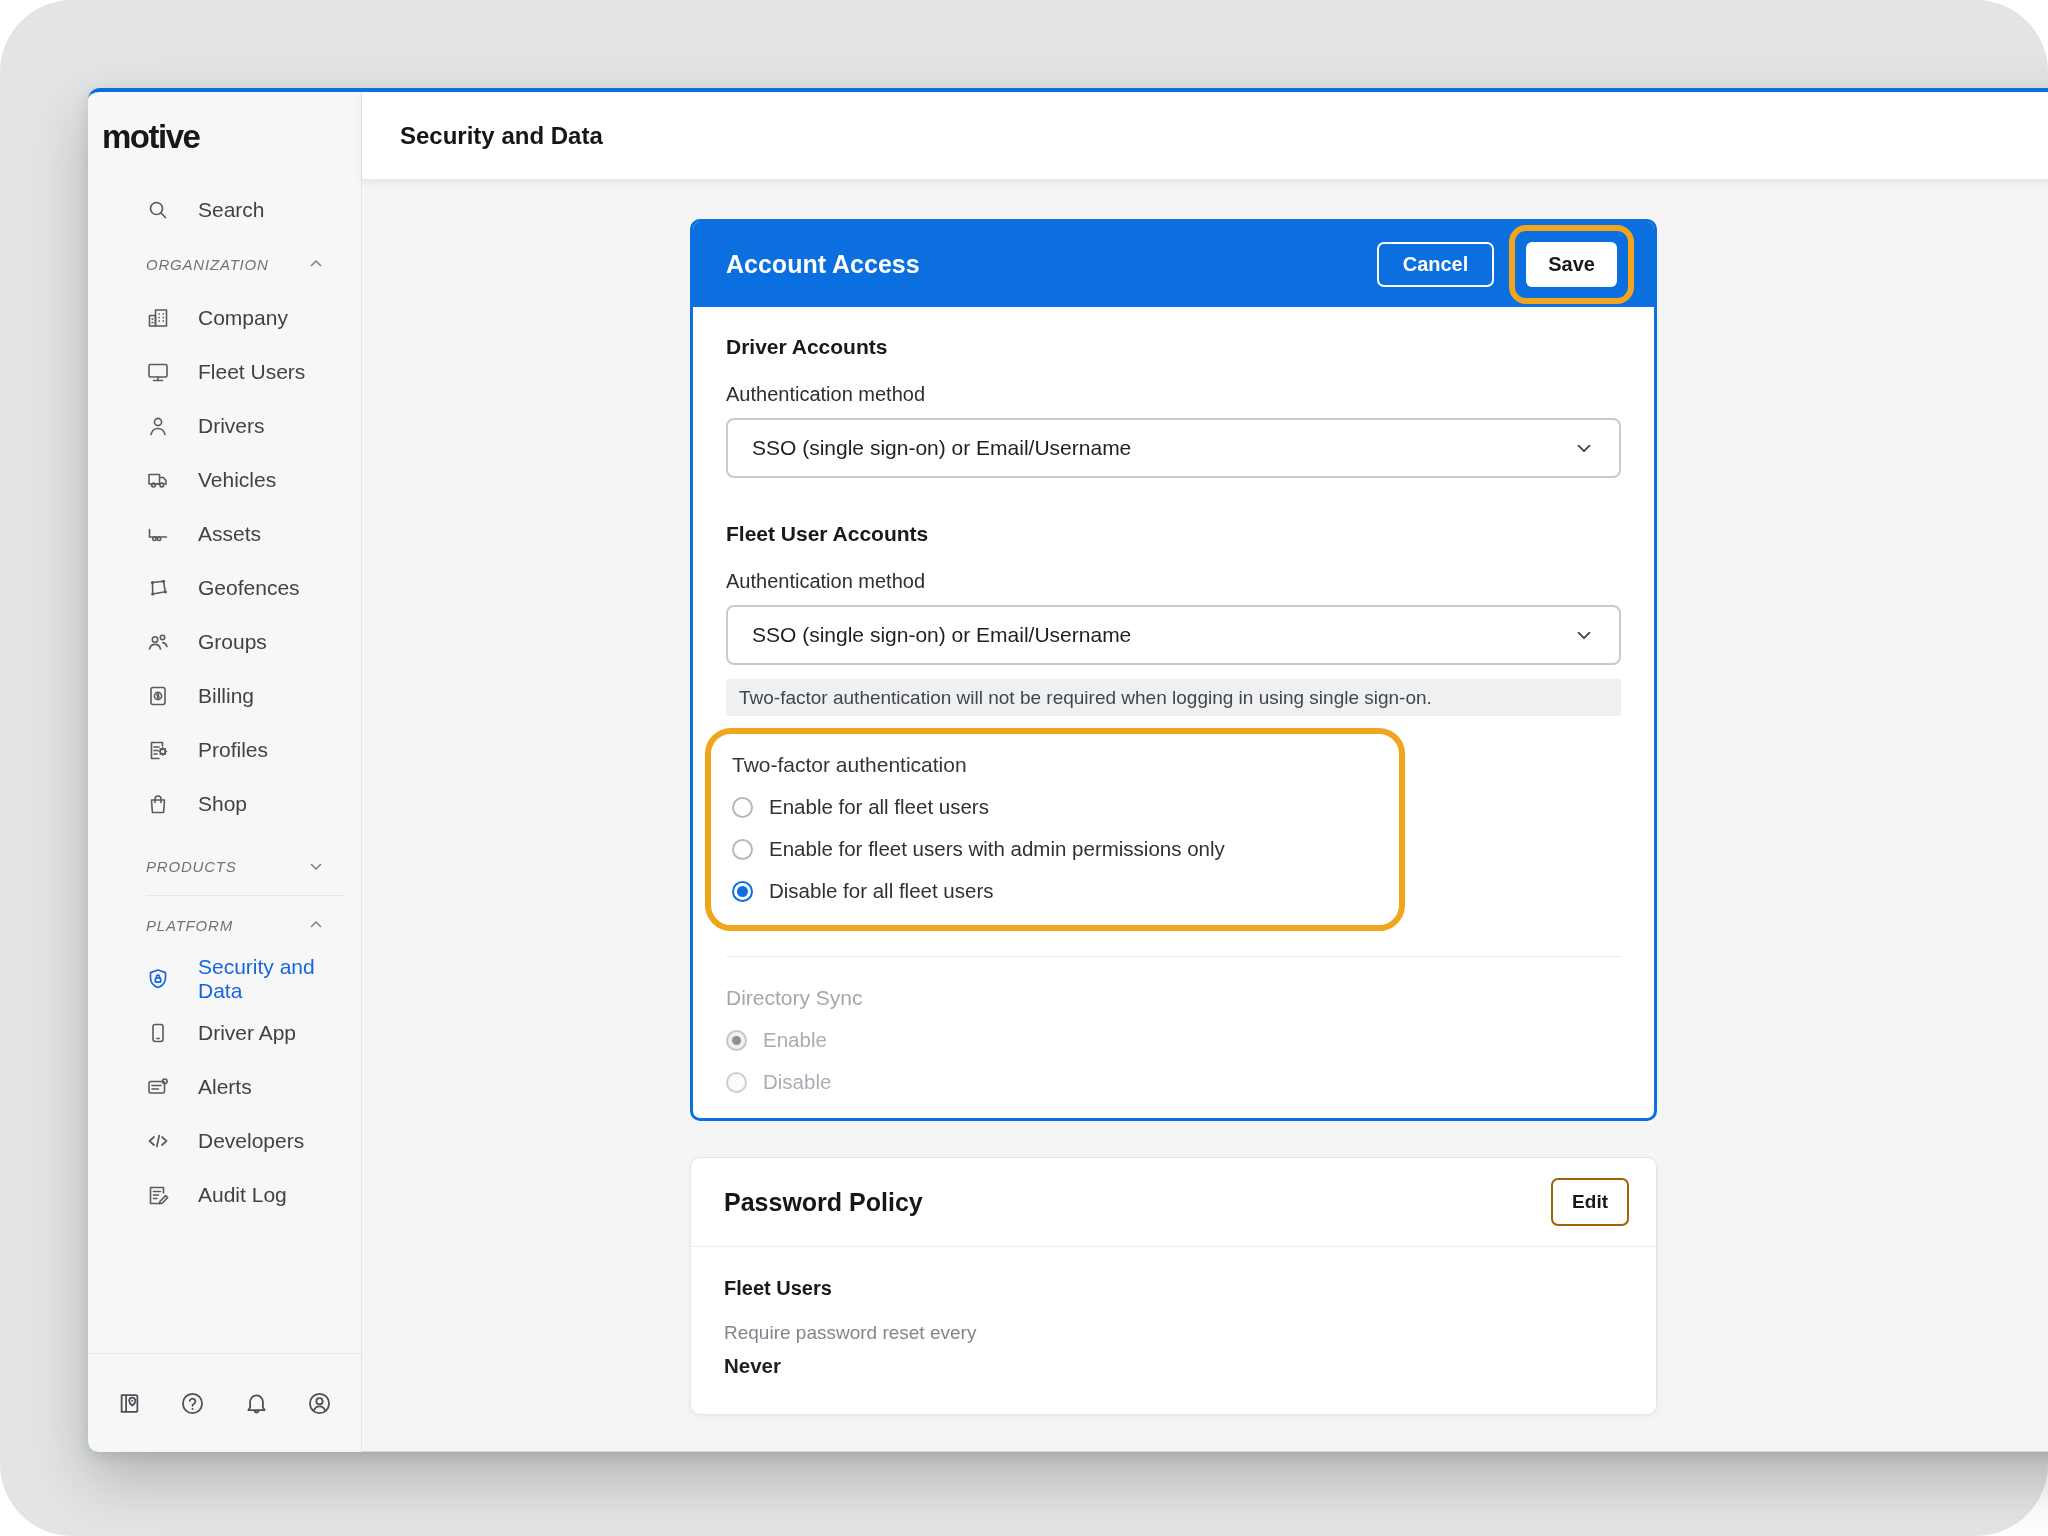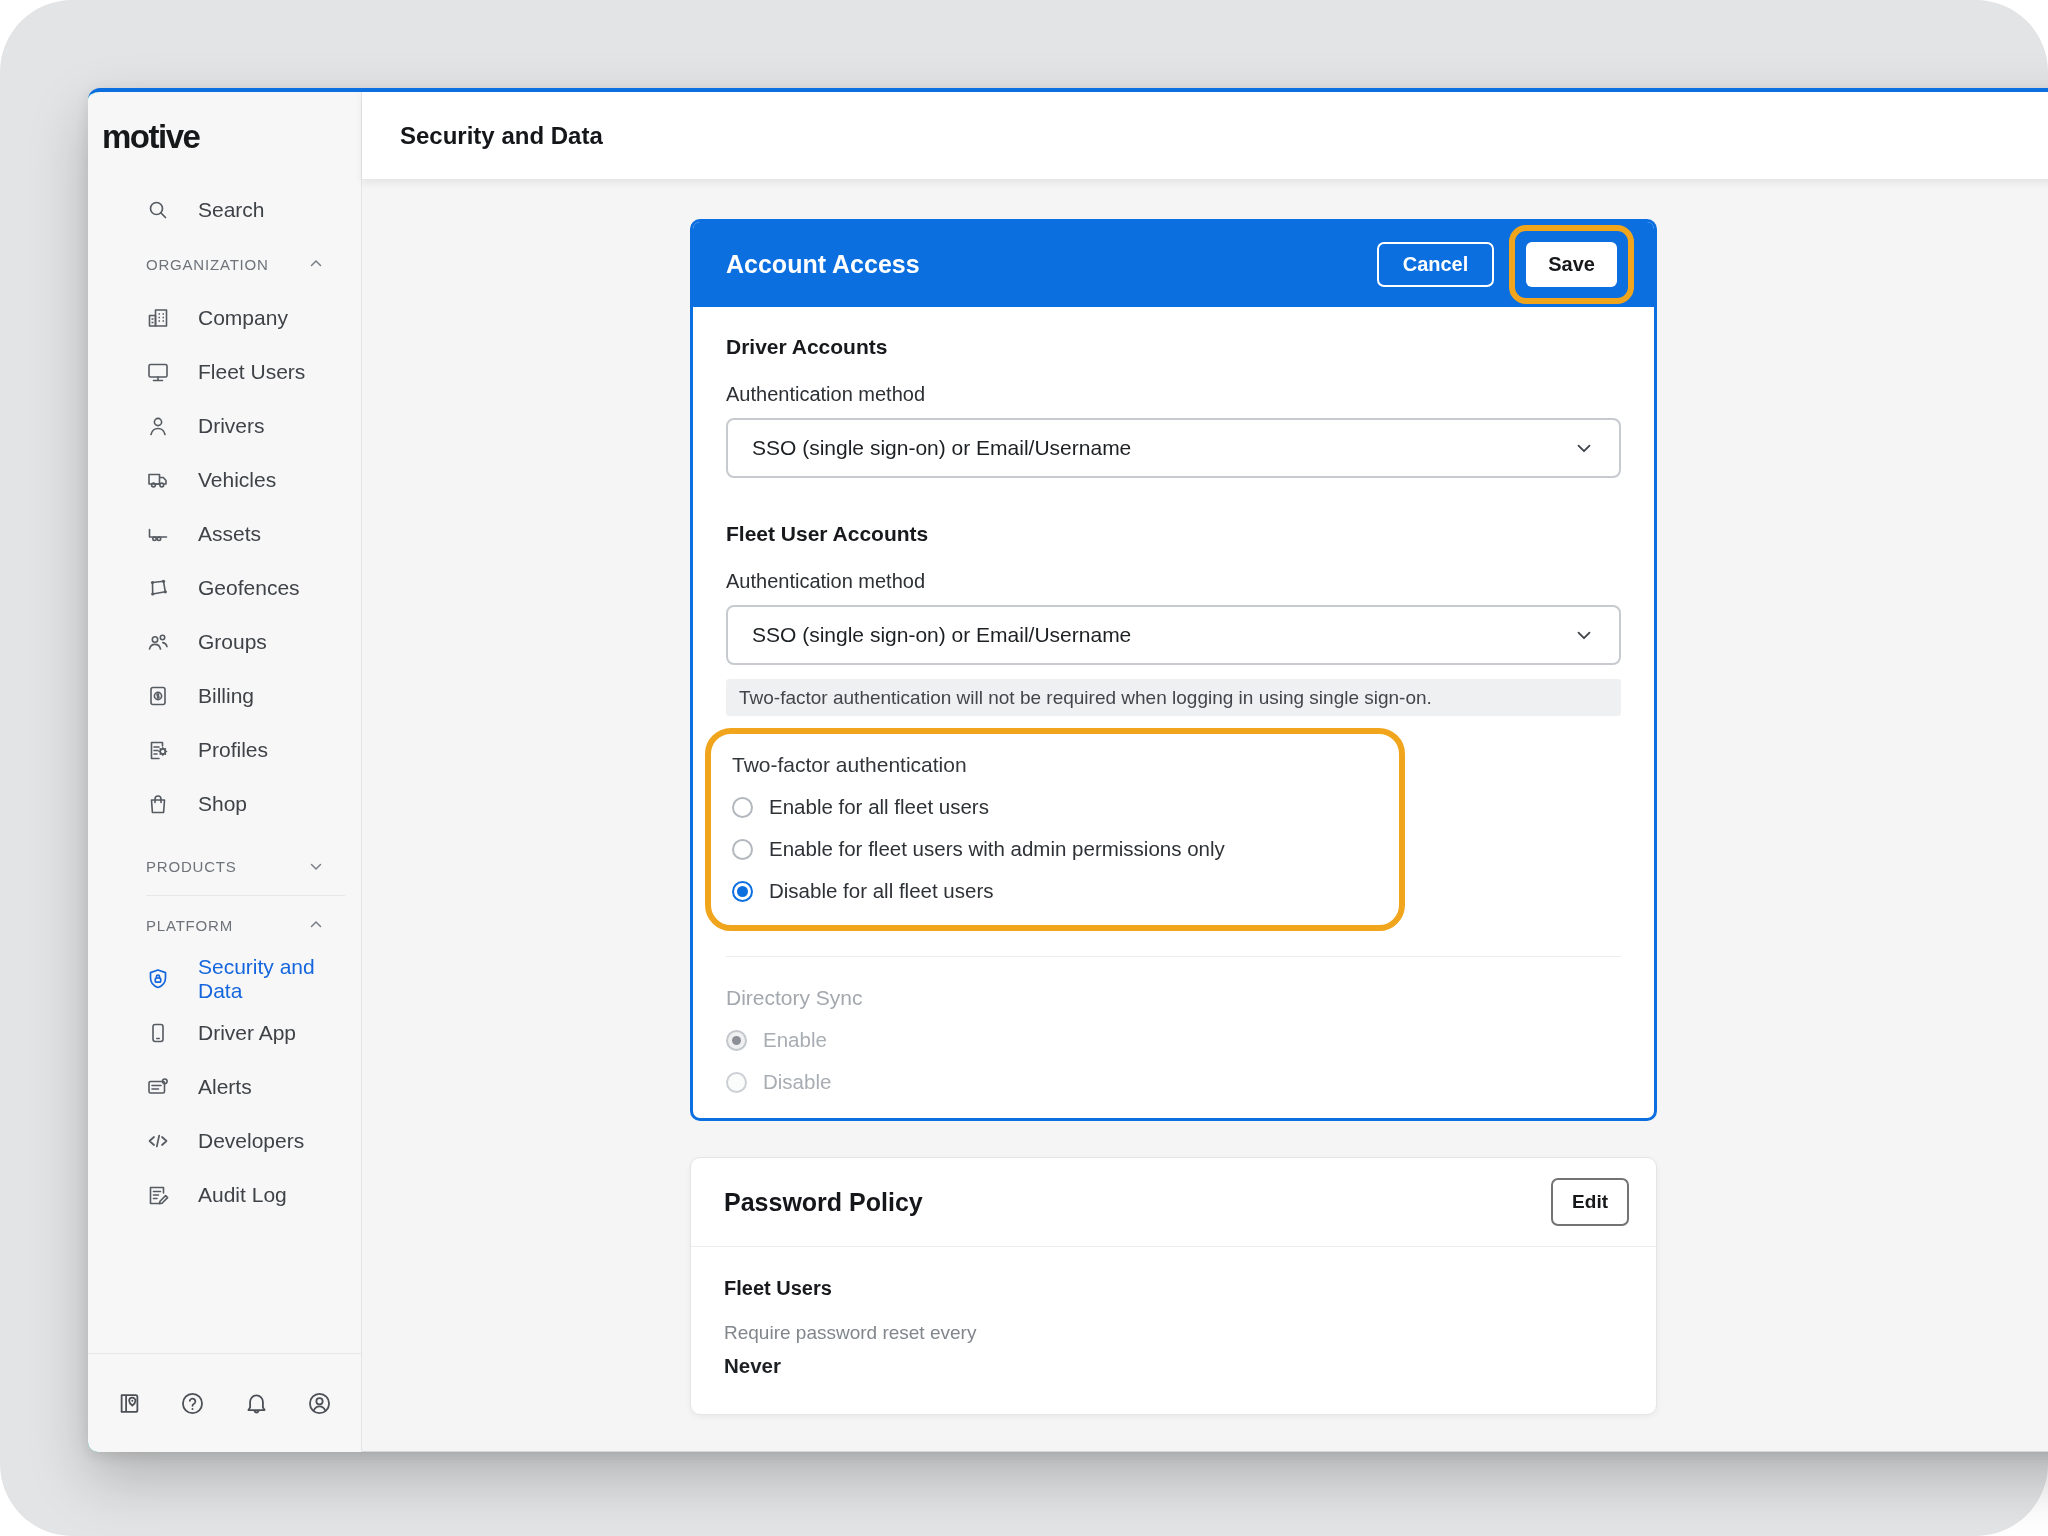--- a/index.html
+++ b/index.html
@@ -19,21 +19,21 @@
   
   #sidebar { position:absolute; left:0; top:0; bottom:0; width:274px; background:#f7f7f8; border-right:1px solid #e4e5e7; }
   .logo { margin:26px 0 0 14px; font-size:33px; font-weight:800; letter-spacing:-1.5px; color:#17181a; }
   .side-list { margin-top:27px;padding-left:42px; }
   .side-row { height:54px; display:flex; align-items:center; padding:0 14px; cursor:pointer; }
   .side-row .ic { width:24px; height:24px; margin-left:2px; flex:0 0 24px; color:#565b61; }
   .side-row .lbl { margin-left:28px; font-size:21px; color:#3f4347; }
   .side-row.active .ic { color:#1566dd; }
   .side-row.active .lbl { color:#1566dd; }
   .side-section { height:54px; display:flex; align-items:center; justify-content:space-between; padding:0 36px 0 16px; cursor:pointer; }
-  .side-section .sec-lbl { font-size:15px; letter-spacing:.8px; color:#6e7379; font-weight:400; }
+  .side-section .sec-lbl { font-size:15px; letter-spacing:.8px; color:#6e7379; font-weight:400;font-style:italic; }
   .side-section .chev { width:18px; height:18px; color:#7a7f85; }
   .side-div { height:1px; background:#e6e7e9; margin:2px 16px 2px 16px; }
   #side-footer { position:absolute; left:0; right:0; bottom:0; height:99px; border-top:1px solid #e6e7e9; display:flex; align-items:center; padding:0 10px; }
   .foot-btn { width:66px; display:flex; justify-content:center; cursor:pointer; color:#4c5056; }
   .foot-btn svg { width:27px; height:27px; }
 
   
   #main { position:absolute; left:274px; top:0; right:0; bottom:0; background:#fff; }
   #main-header { position:relative; height:88px; background:#fff; display:flex; align-items:center; padding-left:38px;
     border-bottom:1px solid #e7e8ea; box-shadow:0 3px 8px rgba(0,0,0,.07); z-index:5; }
@@ -79,21 +79,21 @@
   #dirsync .radio.checked-disabled { background:#eef0f1; border-color:#c4c8cc; }
   #dirsync .radio.checked-disabled::after { content:""; position:absolute; left:50%; top:50%; width:9px; height:9px;
     margin:-4.5px 0 0 -4.5px; border-radius:50%; background:#8b9096; }
   #dirsync .radio-lbl { color:#a8adb3; }
 
   
   #password-panel { position:absolute; left:328px; top:977px; width:967px; height:258px; background:#fff;
     border:1px solid #e4e5e7; border-radius:10px; box-shadow:0 2px 6px rgba(0,0,0,.05); overflow:hidden; }
   #password-header { height:89px; display:flex; align-items:center; padding:0 27px 0 33px; border-bottom:1px solid #ebedee; }
   #password-title { font-size:25px; font-weight:700; color:#141619; flex:1; }
-  .btn-edit { height:48px; padding:0 19px; background:#fff; border:2px solid #737373; border-radius:7px;
+  .btn-edit { height:48px; padding:0 19px; background:#fff; border:2px solid #a16207; border-radius:7px;
     color:#17181a; font-size:19px; font-weight:700; font-family:inherit; cursor:pointer; }
   #password-body { padding:30px 33px; }
   .pp-heading { font-size:20px; font-weight:700; color:#17191c; }
   .pp-label { font-size:19px; color:#81868c; margin-top:22px; }
   .pp-value { font-size:20.5px; color:#1d2023; margin-top:10px;font-weight:bold; }
 
   svg { display:block; }
 </style>
 </head>
 <body>

